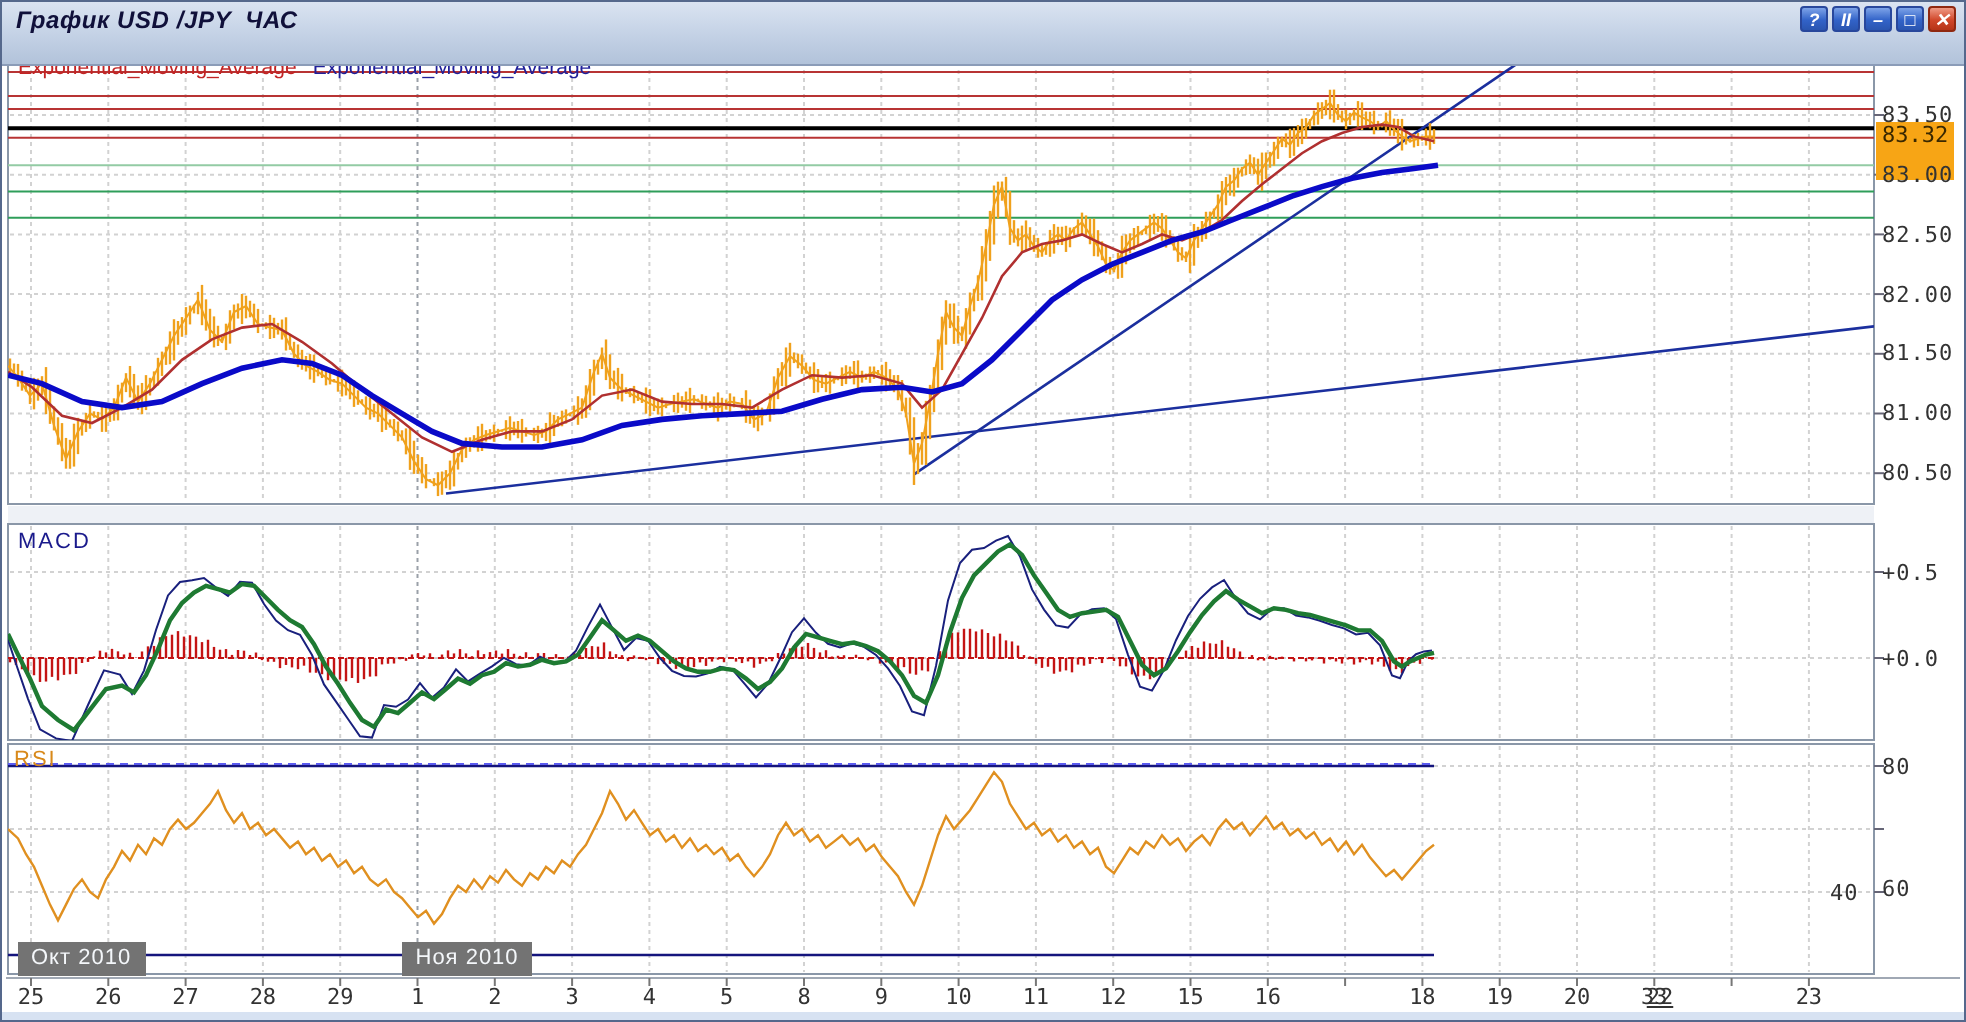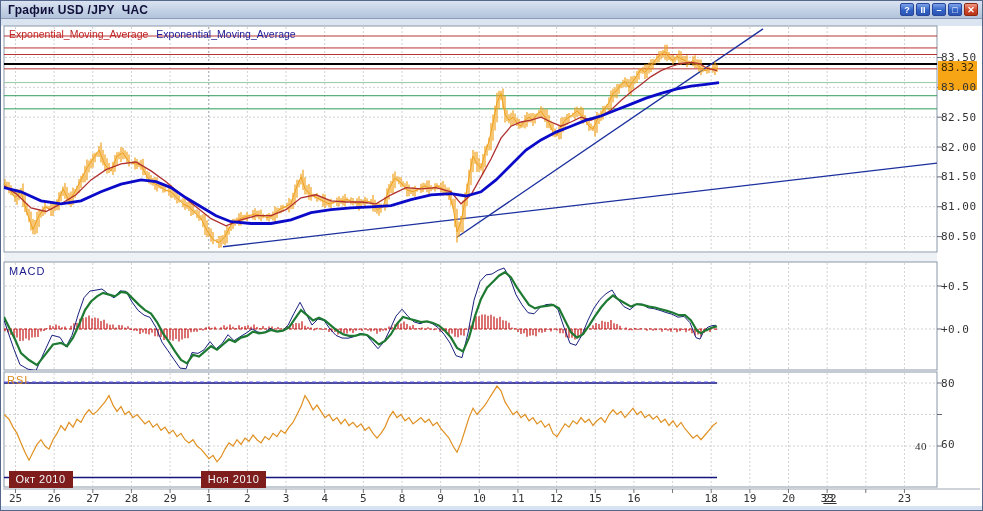--- a/index.html
+++ b/index.html
@@ -1,40 +1,40 @@
 <!DOCTYPE html>
 <html><head>
 <meta charset="utf-8">
 <style>
   html,body{margin:0;padding:0;background:#888;}
   #window{width:983px;height:511px;position:relative;background:#fff;
     border:1px solid #55688c;box-sizing:border-box;overflow:hidden;
     font-family:"Liberation Sans",sans-serif;}
   #chart-svg{position:absolute;left:0;top:0;z-index:1;}
-  .titlebar{position:absolute;left:0;top:0;width:100%;height:18px;z-index:3;
+  .titlebar{position:absolute;left:0;top:0;width:100%;height:32px;z-index:3;
     background:linear-gradient(180deg,#dae3f1 0%,#c3d1e5 55%,#b2c3da 100%);
-    border-bottom:1px solid #8b9cb8;box-sizing:border-box;}
+    border-bottom:1px solid #8b9cb8;box-sizing:border-box;font-style:italic;}
   .title{position:absolute;left:7px;top:2px;font-size:12px;font-weight:bold;
     color:#10103a;letter-spacing:0.3px;white-space:pre;}
   .btns{position:absolute;right:4px;top:2px;display:flex;gap:2px;}
   .wbtn{width:14px;height:13px;border-radius:2px;color:#fff;font-size:9px;
     font-weight:bold;text-align:center;line-height:12px;cursor:default;
     background:linear-gradient(180deg,#7da3e8 0%,#3263c8 55%,#2a55b0 100%);
     border:1px solid #28479c;box-sizing:border-box;}
   .wbtn.close{background:linear-gradient(180deg,#ef9a85 0%,#d0472a 55%,#b63418 100%);
     border:1px solid #8f2810;}
   .lab{position:absolute;z-index:2;}
   .ema-row{left:8px;top:27px;display:flex;gap:8px;font-size:10.5px;text-align:center;}
   .ema1{color:#c22424;} .ema2{color:#20209a;}
   .macd-lab{left:8px;top:264px;font-size:11px;color:#1a1a8c;letter-spacing:1px;}
   .rsi-lab{left:6px;top:373px;font-size:11px;color:#d8891a;letter-spacing:1px;}
   .pricetag{position:absolute;left:937px;top:60px;z-index:2;background:#f7a515;
     color:#3a2800;font:11px "DejaVu Sans Mono",monospace;padding:0 3px;height:29px;
     line-height:13px;}
-  .monthbox{position:absolute;z-index:2;background:#7f1d1d;color:#f4f7fa;
+  .monthbox{position:absolute;z-index:2;background:#737373;color:#f4f7fa;
     font-size:11px;height:15px;line-height:15px;padding:1px 7px;letter-spacing:0.5px;}
   .axlabel{position:absolute;z-index:2;font:11px "DejaVu Sans Mono",monospace;
     color:#333;letter-spacing:0.5px;}
   .daylabel{position:absolute;z-index:2;font:11px "DejaVu Sans Mono",monospace;
     color:#333;width:26px;text-align:center;}
   .statusbar{position:absolute;left:0;top:504px;width:100%;height:7px;z-index:3;
     background:#d7e2f2;border-top:1px solid #fff;}
 </style>
 </head>
 <body>
@@ -834,21 +834,21 @@
       <div class="axlabel" style="left: 940px; top: 79.85px;">83.00</div>
       <div class="axlabel" style="left: 940px; top: 109.7px;">82.50</div>
       <div class="axlabel" style="left: 940px; top: 139.55px;">82.00</div>
       <div class="axlabel" style="left: 940px; top: 169.4px;">81.50</div>
       <div class="axlabel" style="left: 940px; top: 199.25px;">81.00</div>
       <div class="axlabel" style="left: 940px; top: 229.1px;">80.50</div>
       <div class="axlabel" style="left: 940px; top: 278.5px;">+0.5</div>
       <div class="axlabel" style="left: 940px; top: 321.5px;">+0.0</div>
       <div class="axlabel" style="left: 940px; top: 375.5px;">80</div>
       <div class="axlabel" style="left: 940px; top: 407px; margin-top: 30px;">60</div>
-      <div class="axlabel" style="left: 914px; top: 438.5px; font-family: Liberation Serif, serif;">40</div>
+      <div class="axlabel" style="left: 914px; top: 438.5px;">40</div>
       <div class="daylabel" style="left: 1.5px; top: 491px;">25</div>
       <div class="daylabel" style="left: 40.15px; top: 491px;">26</div>
       <div class="daylabel" style="left: 78.8px; top: 491px;">27</div>
       <div class="daylabel" style="left: 117.45px; top: 491px;">28</div>
       <div class="daylabel" style="left: 156.1px; top: 491px;">29</div>
       <div class="daylabel" style="left: 194.75px; top: 491px;">1</div>
       <div class="daylabel" style="left: 233.4px; top: 491px;">2</div>
       <div class="daylabel" style="left: 272.05px; top: 491px;">3</div>
       <div class="daylabel" style="left: 310.7px; top: 491px;">4</div>
       <div class="daylabel" style="left: 349.35px; top: 491px;">5</div>

